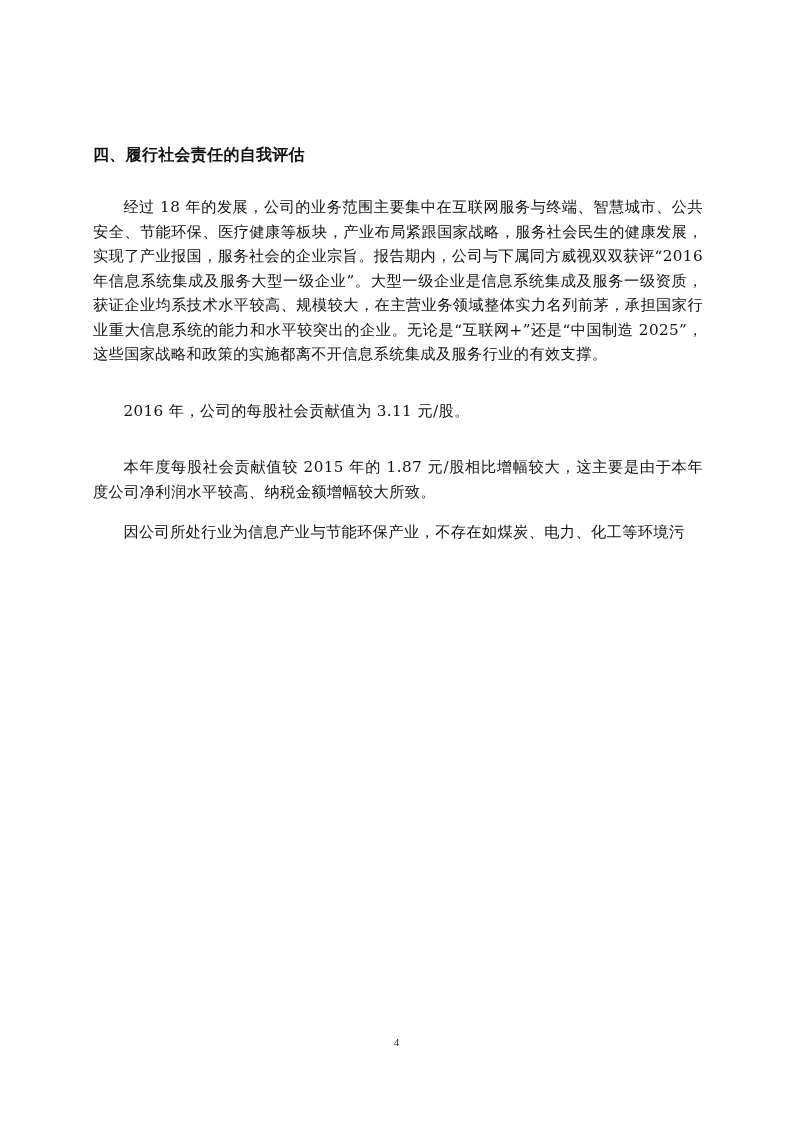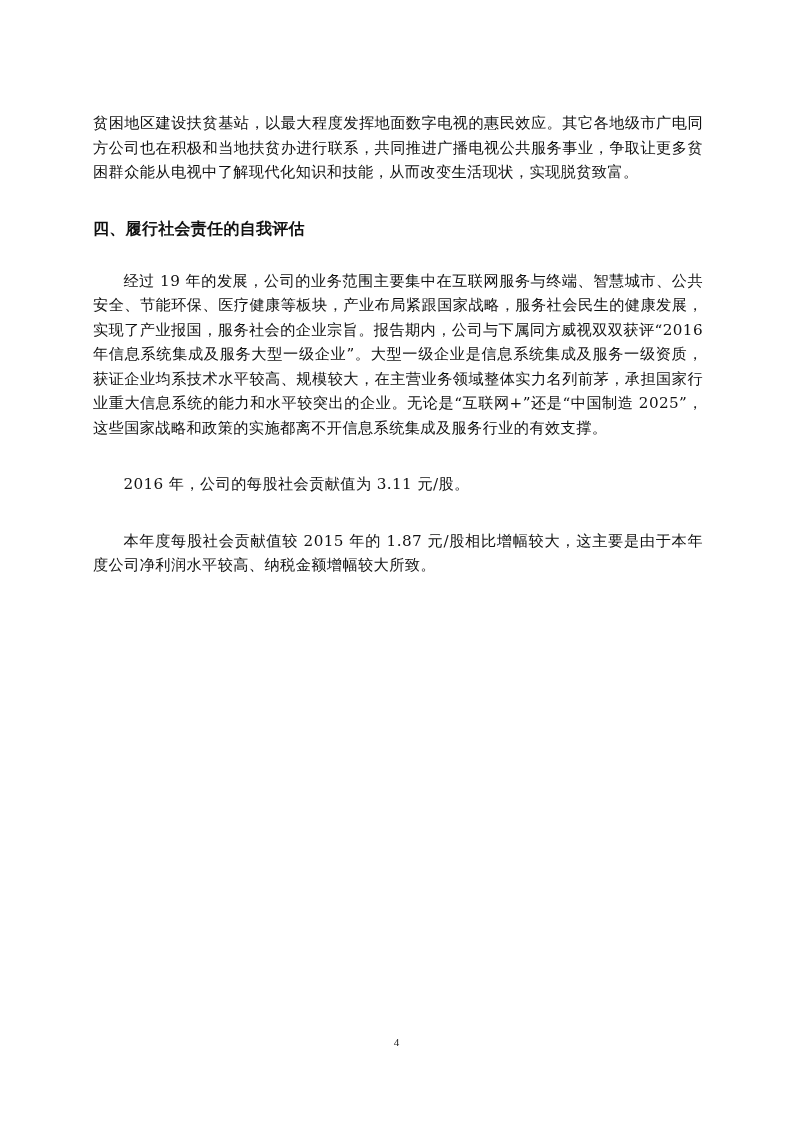--- a/index.html
+++ b/index.html
@@ -20,29 +20,29 @@
   }
   .pagenum {
     position: absolute; top: 1036px; left: 0; width: 793px; text-align: center;
     font-family: "Liberation Serif", serif; font-size: 11px; color: #222;
   }
 </style>
 </head>
 <body>
 
 <div class="page">
-  <p class="para noindent">贫困地区建设扶贫基站，以最大程度发挥地面数字电视的惠民效应。其它各地级市广电同方公司也在积极和当地扶贫办进行联系，共同推进广播电视公共服务事业，争取让更多贫困群众能从电视中了解现代化知识和技能，从而改变生活现状，实现脱贫致富。</p>
   <div class="gap"></div>
   <div class="gap"></div>
   <h2 class="heading">四、履行社会责任的自我评估</h2>
   <div class="gap-sm"></div>
   <div class="gap"></div>
-  <p class="para">经过 19 年的发展，公司的业务范围主要集中在互联网服务与终端、智慧城市、公共安全、节能环保、医疗健康等板块，产业布局紧跟国家战略，服务社会民生的健康发展，实现了产业报国，服务社会的企业宗旨。报告期内，公司与下属同方威视双双获评“2016 年信息系统集成及服务大型一级企业”。大型一级企业是信息系统集成及服务一级资质，获证企业均系技术水平较高、规模较大，在主营业务领域整体实力名列前茅，承担国家行业重大信息系统的能力和水平较突出的企业。无论是“互联网+”还是“中国制造 2025”，这些国家战略和政策的实施都离不开信息系统集成及服务行业的有效支撑。</p>
+  <p class="para">经过 18 年的发展，公司的业务范围主要集中在互联网服务与终端、智慧城市、公共安全、节能环保、医疗健康等板块，产业布局紧跟国家战略，服务社会民生的健康发展，实现了产业报国，服务社会的企业宗旨。报告期内，公司与下属同方威视双双获评“2016 年信息系统集成及服务大型一级企业”。大型一级企业是信息系统集成及服务一级资质，获证企业均系技术水平较高、规模较大，在主营业务领域整体实力名列前茅，承担国家行业重大信息系统的能力和水平较突出的企业。无论是“互联网+”还是“中国制造 2025”，这些国家战略和政策的实施都离不开信息系统集成及服务行业的有效支撑。</p>
   <div class="gap"></div>
   <div class="gap"></div>
   <p class="para">2016 年，公司的每股社会贡献值为 3.11 元/股。</p>
   <div class="gap"></div>
   <div class="gap"></div>
   <p class="para">本年度每股社会贡献值较 2015 年的 1.87 元/股相比增幅较大，这主要是由于本年度公司净利润水平较高、纳税金额增幅较大所致。</p>
   <div class="gap"></div>
+  <p class="para">因公司所处行业为信息产业与节能环保产业，不存在如煤炭、电力、化工等环境污</p>
 </div>
 
 <div class="pagenum">4</div>
 
 </body></html>

